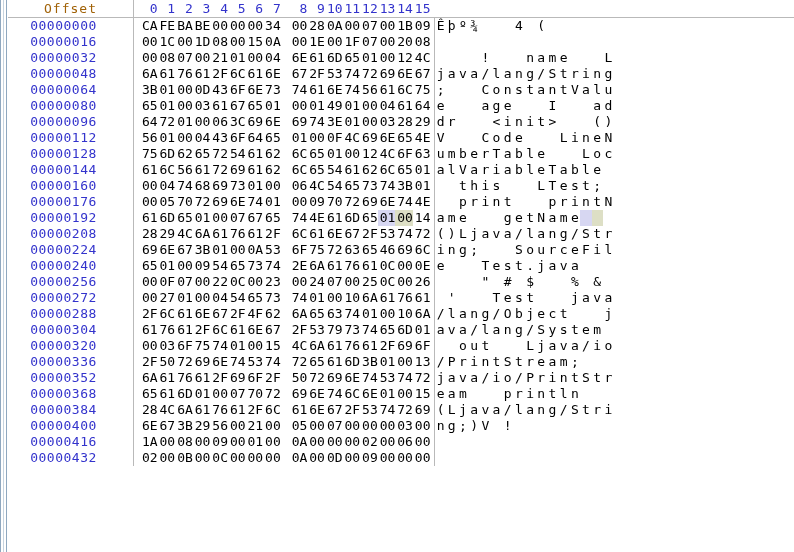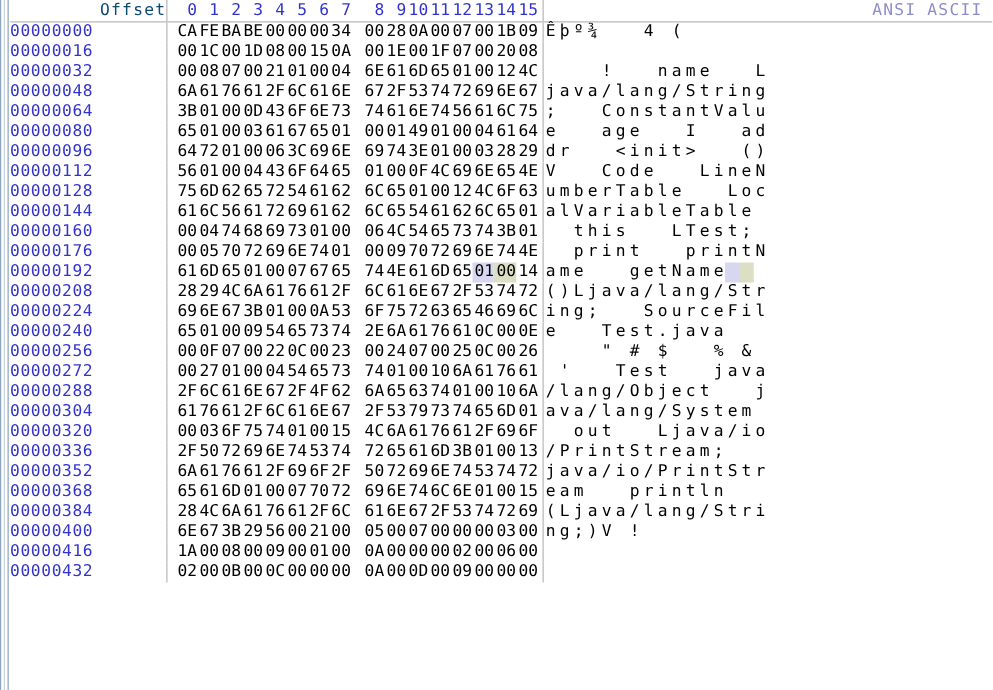--- a/index.html
+++ b/index.html
@@ -55,22 +55,22 @@
     display: flex;
     height: 18px;
     line-height: 18px;
     border-bottom: 1px solid #b9b9b9;
     background: #ffffff;
     color: #3333cc;
     white-space: pre;
   }
   .hdr .h-offset {
     width: 126px;
-    text-align: right;
-    color: #0c4a6e;
+    text-align: center;
+    color: #a16207;
     letter-spacing: 1px;
     border-right: 1px solid #b9b9b9;
     font-weight: normal;
   }
   .hdr .h-hex {
     width: 300px;
     display: flex;
     padding-left: 6px;
   }
   .hdr .h-hex .hcol {
@@ -94,21 +94,21 @@
     width: 786px;
   }
   .row {
     display: flex;
     height: 16px;
     line-height: 16px;
     white-space: pre;
   }
   .off {
     width: 126px;
-    text-align: left;
+    text-align: center;
     padding-right: 14px;
     color: #3333cc;
     letter-spacing: 0.5px;
     border-right: 1px solid #b9b9b9;
   }
   .hex {
     width: 300px;
     display: flex;
     padding-left: 6px;
     color: #000000;
@@ -137,21 +137,20 @@
 
 <div id="hex-editor">
 
   <div class="window-edge"></div>
 
   <div class="viewport">
 
     <div class="hdr">
       <div class="h-offset">Offset</div>
       <div class="h-hex"><div class="hcol">0</div><div class="hcol">1</div><div class="hcol">2</div><div class="hcol">3</div><div class="hcol">4</div><div class="hcol">5</div><div class="hcol">6</div><div class="hcol">7</div><div class="hcol gap">8</div><div class="hcol">9</div><div class="hcol">10</div><div class="hcol">11</div><div class="hcol">12</div><div class="hcol">13</div><div class="hcol">14</div><div class="hcol">15</div></div>
-      <div class="h-ascii">ANSI ASCII</div>
     </div>
 
     <div class="rows">
         <div class="row"><div class="off">00000000</div><div class="hex"><span class="b">CA</span><span class="b">FE</span><span class="b">BA</span><span class="b">BE</span><span class="b">00</span><span class="b">00</span><span class="b">00</span><span class="b">34</span><span class="b gap">00</span><span class="b">28</span><span class="b">0A</span><span class="b">00</span><span class="b">07</span><span class="b">00</span><span class="b">1B</span><span class="b">09</span></div><div class="ascii"><span class="ch">Ê</span><span class="ch">þ</span><span class="ch">º</span><span class="ch">¾</span><span class="ch"> </span><span class="ch"> </span><span class="ch"> </span><span class="ch">4</span><span class="ch"> </span><span class="ch">(</span><span class="ch"> </span><span class="ch"> </span><span class="ch"> </span><span class="ch"> </span><span class="ch"> </span><span class="ch"> </span></div></div>
         <div class="row"><div class="off">00000016</div><div class="hex"><span class="b">00</span><span class="b">1C</span><span class="b">00</span><span class="b">1D</span><span class="b">08</span><span class="b">00</span><span class="b">15</span><span class="b">0A</span><span class="b gap">00</span><span class="b">1E</span><span class="b">00</span><span class="b">1F</span><span class="b">07</span><span class="b">00</span><span class="b">20</span><span class="b">08</span></div><div class="ascii"><span class="ch"> </span><span class="ch"> </span><span class="ch"> </span><span class="ch"> </span><span class="ch"> </span><span class="ch"> </span><span class="ch"> </span><span class="ch"> </span><span class="ch"> </span><span class="ch"> </span><span class="ch"> </span><span class="ch"> </span><span class="ch"> </span><span class="ch"> </span><span class="ch"> </span><span class="ch"> </span></div></div>
         <div class="row"><div class="off">00000032</div><div class="hex"><span class="b">00</span><span class="b">08</span><span class="b">07</span><span class="b">00</span><span class="b">21</span><span class="b">01</span><span class="b">00</span><span class="b">04</span><span class="b gap">6E</span><span class="b">61</span><span class="b">6D</span><span class="b">65</span><span class="b">01</span><span class="b">00</span><span class="b">12</span><span class="b">4C</span></div><div class="ascii"><span class="ch"> </span><span class="ch"> </span><span class="ch"> </span><span class="ch"> </span><span class="ch">!</span><span class="ch"> </span><span class="ch"> </span><span class="ch"> </span><span class="ch">n</span><span class="ch">a</span><span class="ch">m</span><span class="ch">e</span><span class="ch"> </span><span class="ch"> </span><span class="ch"> </span><span class="ch">L</span></div></div>
         <div class="row"><div class="off">00000048</div><div class="hex"><span class="b">6A</span><span class="b">61</span><span class="b">76</span><span class="b">61</span><span class="b">2F</span><span class="b">6C</span><span class="b">61</span><span class="b">6E</span><span class="b gap">67</span><span class="b">2F</span><span class="b">53</span><span class="b">74</span><span class="b">72</span><span class="b">69</span><span class="b">6E</span><span class="b">67</span></div><div class="ascii"><span class="ch">j</span><span class="ch">a</span><span class="ch">v</span><span class="ch">a</span><span class="ch">/</span><span class="ch">l</span><span class="ch">a</span><span class="ch">n</span><span class="ch">g</span><span class="ch">/</span><span class="ch">S</span><span class="ch">t</span><span class="ch">r</span><span class="ch">i</span><span class="ch">n</span><span class="ch">g</span></div></div>
         <div class="row"><div class="off">00000064</div><div class="hex"><span class="b">3B</span><span class="b">01</span><span class="b">00</span><span class="b">0D</span><span class="b">43</span><span class="b">6F</span><span class="b">6E</span><span class="b">73</span><span class="b gap">74</span><span class="b">61</span><span class="b">6E</span><span class="b">74</span><span class="b">56</span><span class="b">61</span><span class="b">6C</span><span class="b">75</span></div><div class="ascii"><span class="ch">;</span><span class="ch"> </span><span class="ch"> </span><span class="ch"> </span><span class="ch">C</span><span class="ch">o</span><span class="ch">n</span><span class="ch">s</span><span class="ch">t</span><span class="ch">a</span><span class="ch">n</span><span class="ch">t</span><span class="ch">V</span><span class="ch">a</span><span class="ch">l</span><span class="ch">u</span></div></div>
         <div class="row"><div class="off">00000080</div><div class="hex"><span class="b">65</span><span class="b">01</span><span class="b">00</span><span class="b">03</span><span class="b">61</span><span class="b">67</span><span class="b">65</span><span class="b">01</span><span class="b gap">00</span><span class="b">01</span><span class="b">49</span><span class="b">01</span><span class="b">00</span><span class="b">04</span><span class="b">61</span><span class="b">64</span></div><div class="ascii"><span class="ch">e</span><span class="ch"> </span><span class="ch"> </span><span class="ch"> </span><span class="ch">a</span><span class="ch">g</span><span class="ch">e</span><span class="ch"> </span><span class="ch"> </span><span class="ch"> </span><span class="ch">I</span><span class="ch"> </span><span class="ch"> </span><span class="ch"> </span><span class="ch">a</span><span class="ch">d</span></div></div>
         <div class="row"><div class="off">00000096</div><div class="hex"><span class="b">64</span><span class="b">72</span><span class="b">01</span><span class="b">00</span><span class="b">06</span><span class="b">3C</span><span class="b">69</span><span class="b">6E</span><span class="b gap">69</span><span class="b">74</span><span class="b">3E</span><span class="b">01</span><span class="b">00</span><span class="b">03</span><span class="b">28</span><span class="b">29</span></div><div class="ascii"><span class="ch">d</span><span class="ch">r</span><span class="ch"> </span><span class="ch"> </span><span class="ch"> </span><span class="ch">&lt;</span><span class="ch">i</span><span class="ch">n</span><span class="ch">i</span><span class="ch">t</span><span class="ch">&gt;</span><span class="ch"> </span><span class="ch"> </span><span class="ch"> </span><span class="ch">(</span><span class="ch">)</span></div></div>

